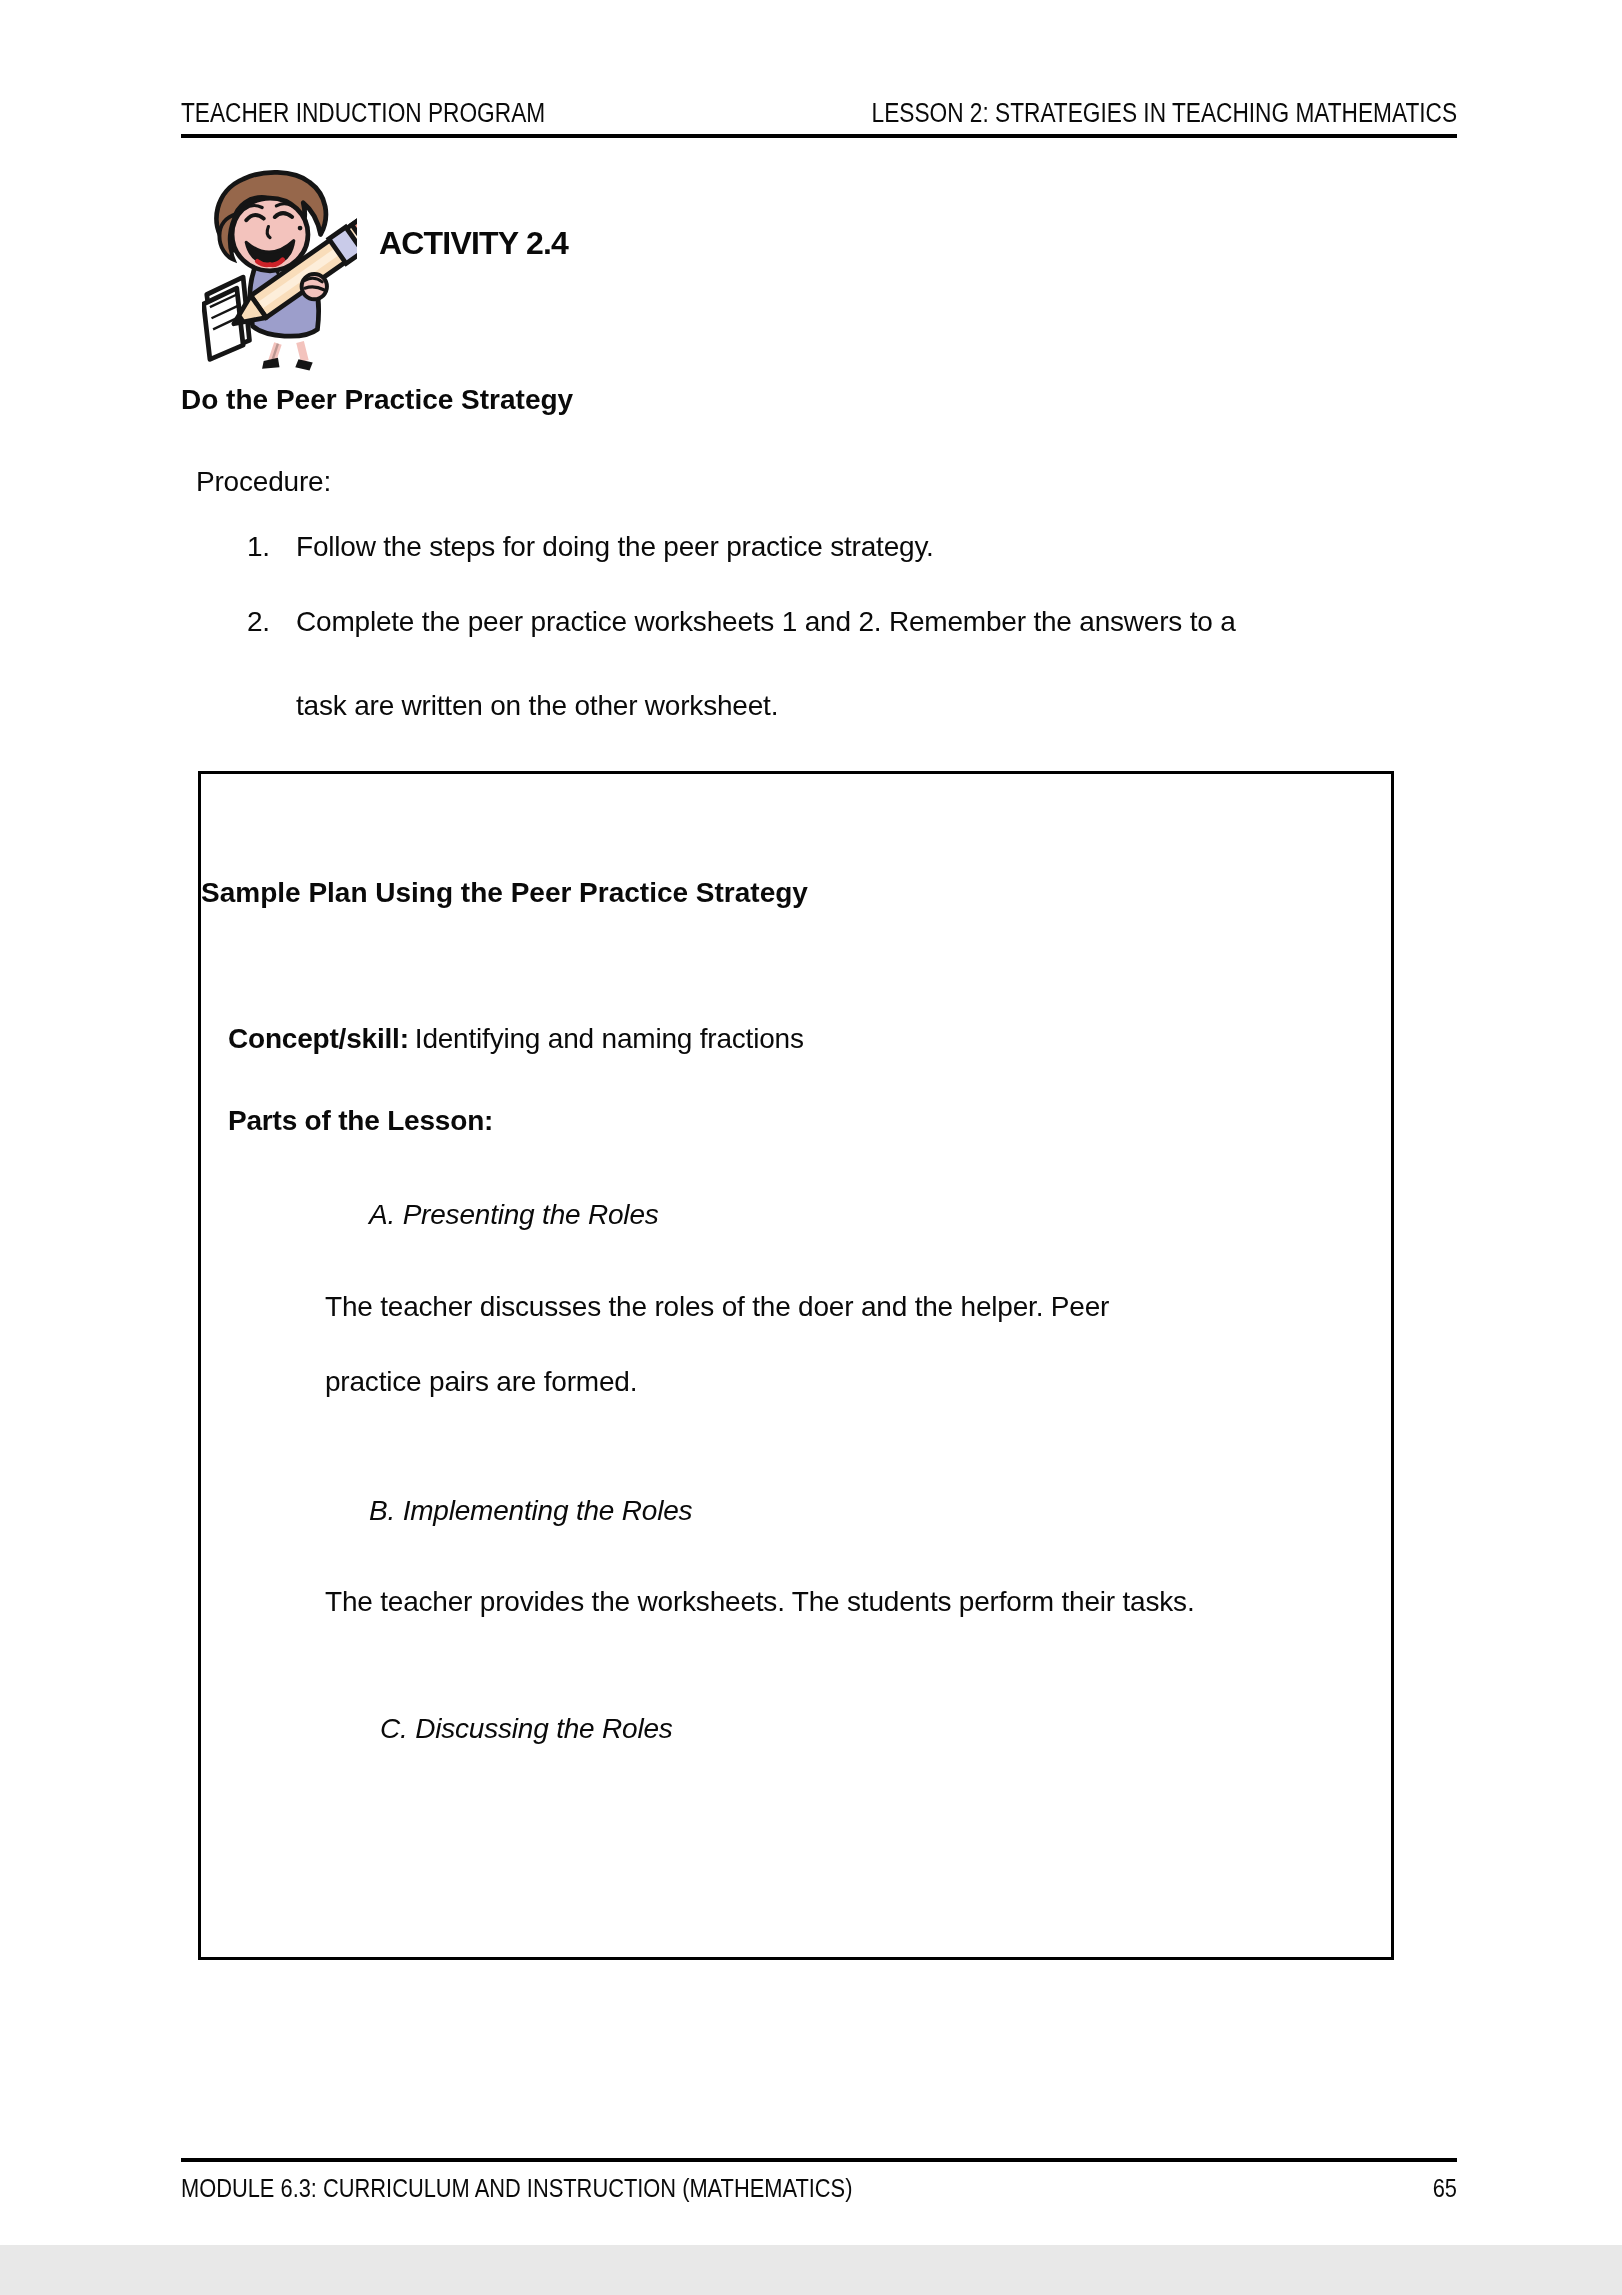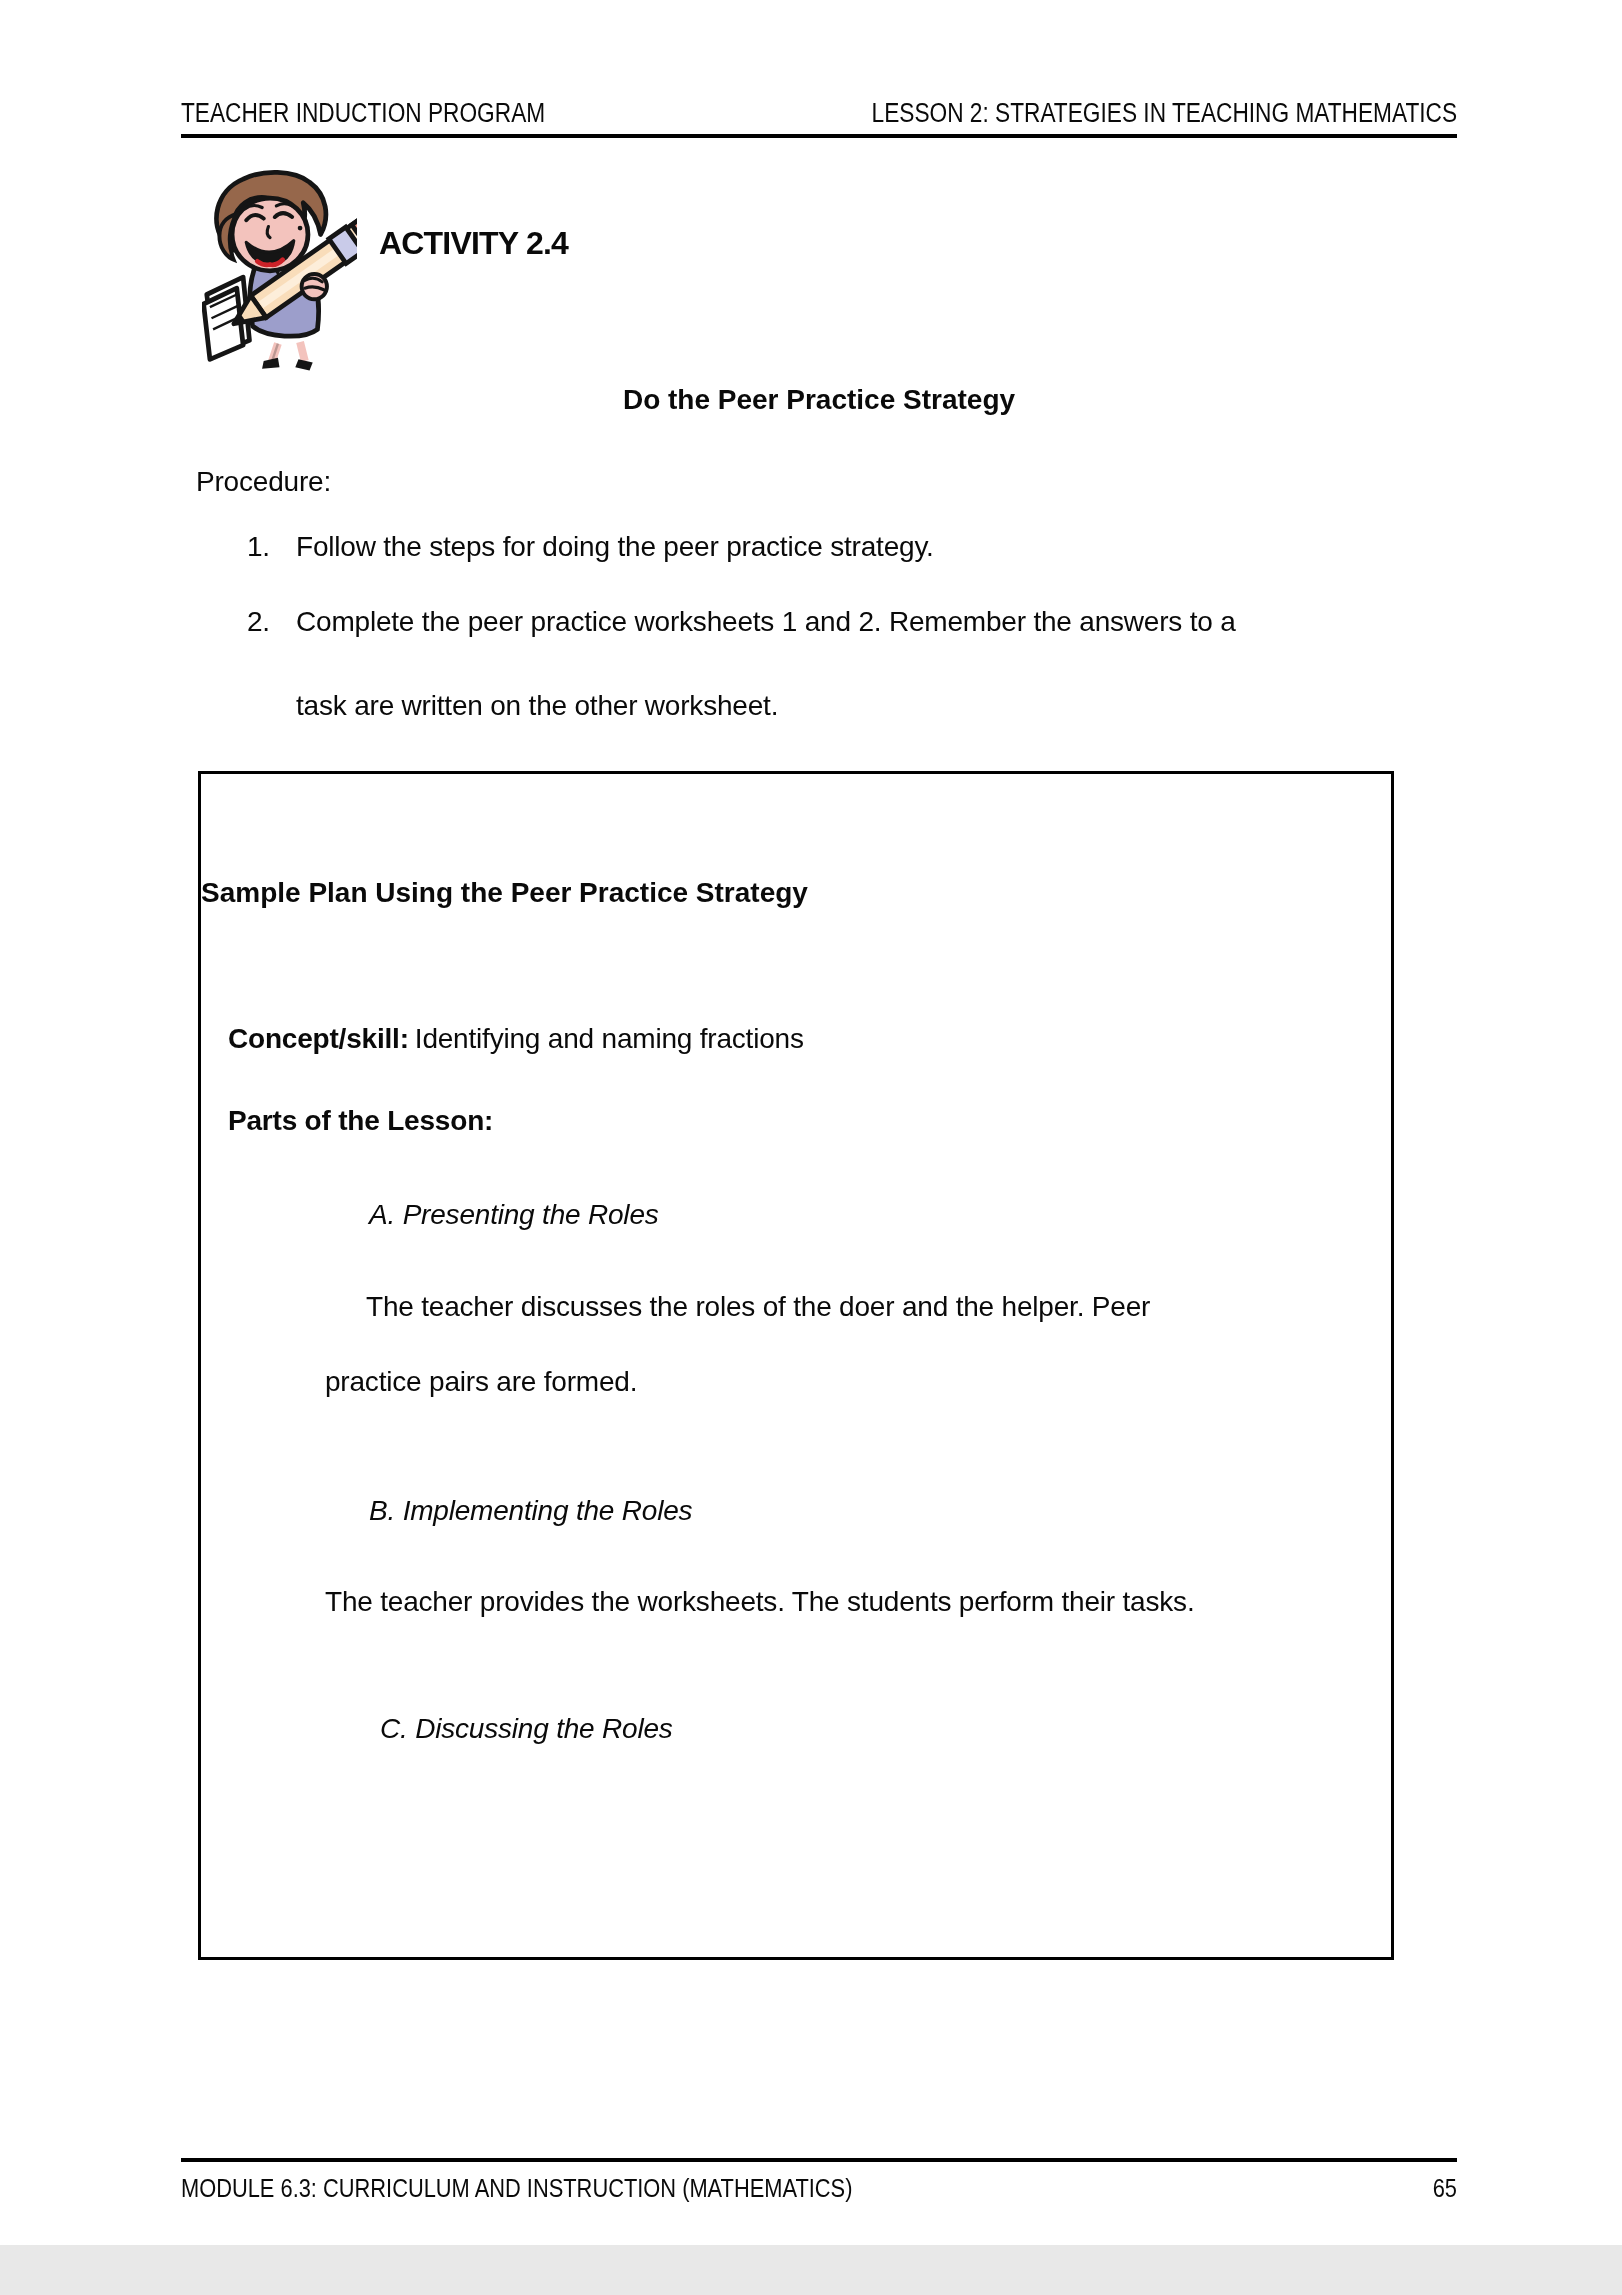--- a/index.html
+++ b/index.html
@@ -35,21 +35,20 @@
   }
 
   
   .activity-title {
     top: 216px; left: 379px;
     font-size: 32px; font-weight: bold; letter-spacing: -0.8px;
     line-height: 55px; white-space: nowrap;
   }
   .activity-subtitle {
     top: 382px; left: 181px; width: 1276px;
-    text-align: center;
     font-size: 28px; font-weight: bold; line-height: 36px; white-space: nowrap;
   }
 
   
   .bodytext { font-size: 28px; line-height: 36px; letter-spacing: -0.2px; white-space: nowrap; }
   .proc-label { top: 464px; left: 196px; }
   .step { display: flex; }
   .step .num { display: inline-block; width: 49px; }
   .step-1   { top: 529px; left: 247px; }
   .step-2a  { top: 604px; left: 247px; }
@@ -64,21 +63,21 @@
   }
   .plan-title {
     top: 101px; left: 0; width: 100%;
     font-size: 28px; font-weight: bold; line-height: 36px; white-space: nowrap;
   }
   .plan-concept { top: 247px; left: 27px; }
   .plan-concept .lbl { font-weight: bold; margin-right: 6px; }
   .plan-parts   { top: 329px; left: 27px; font-weight: bold; }
   .sec-head { font-style: italic; margin-left: 44px; }
   .sec-a-head { top: 423px;  left: 124px; }
-  .sec-a-l1   { top: 515px;  left: 124px; margin-left: 41px; }
+  .sec-a-l1   { top: 515px;  left: 124px; }
   .sec-a-l2   { top: 590px;  left: 124px; }
   .sec-b-head { top: 719px;  left: 124px; }
   .sec-b-l1   { top: 810px; left: 124px; }
   .sec-c-head { top: 937px; left: 135px; }
   .sec-c-l1   { top: 1028px; left: 124px; }
 
   .clipart { top: 168px; left: 202px; width: 155px; height: 204px; }
 </style>
 </head>
 <body>

